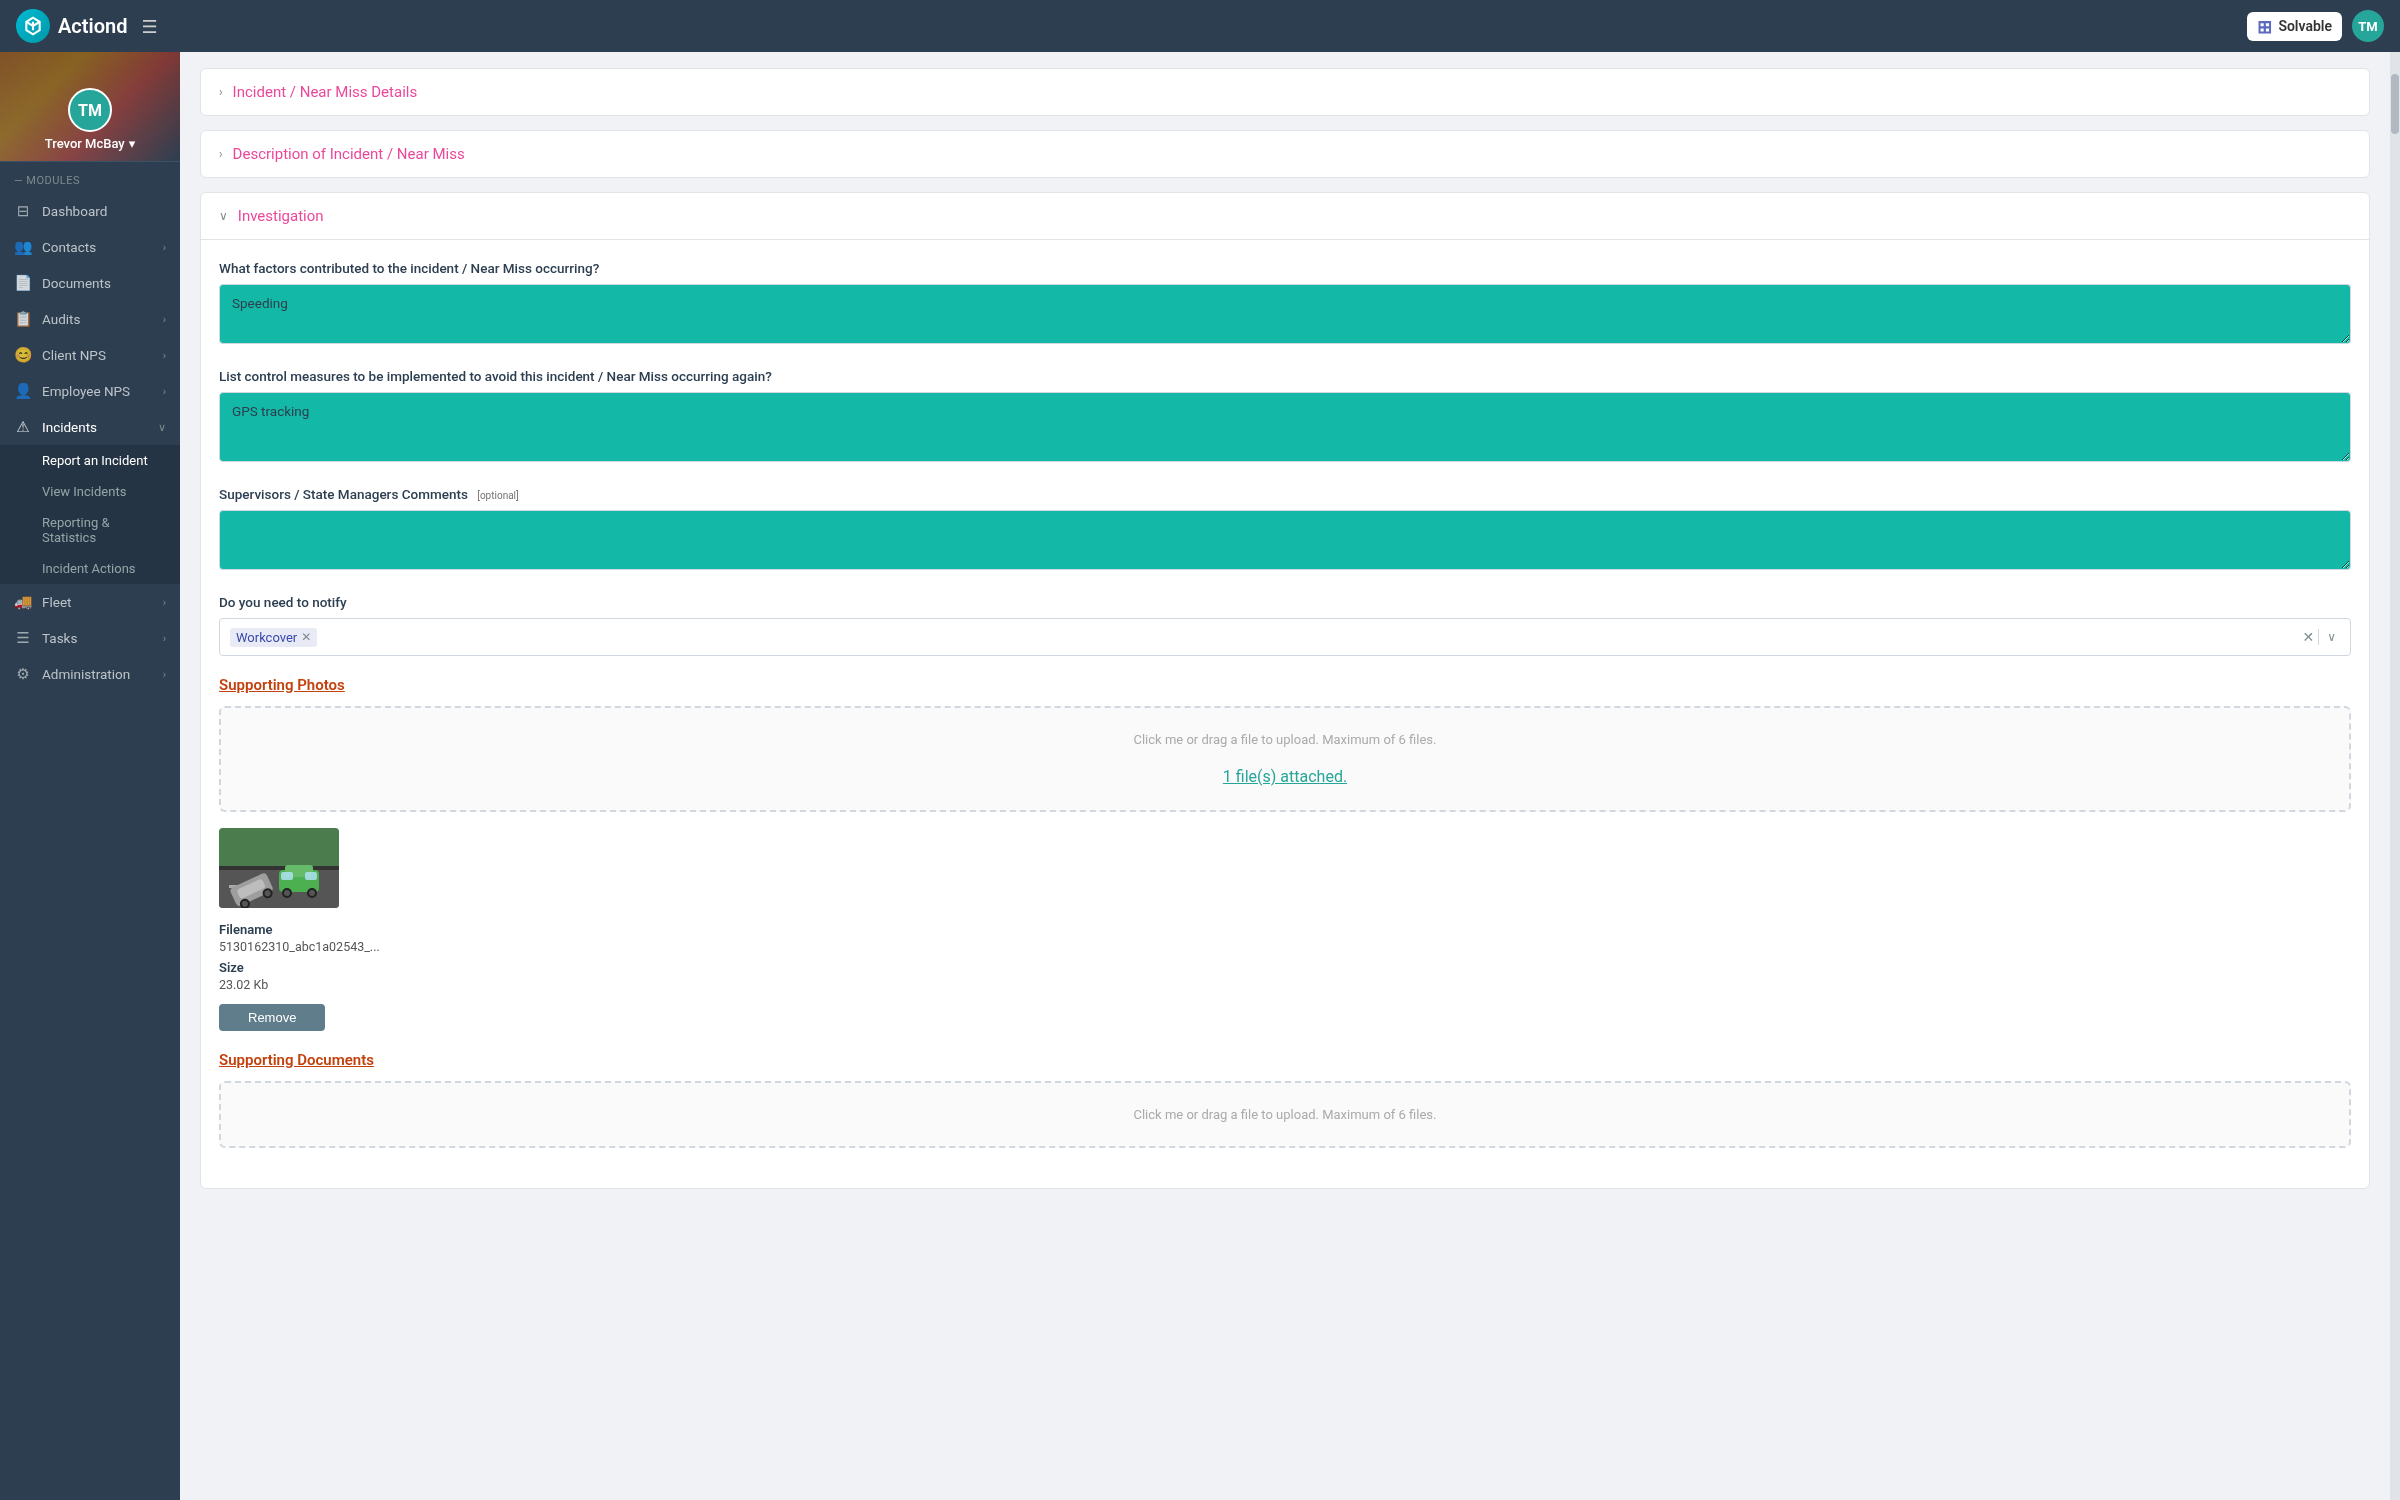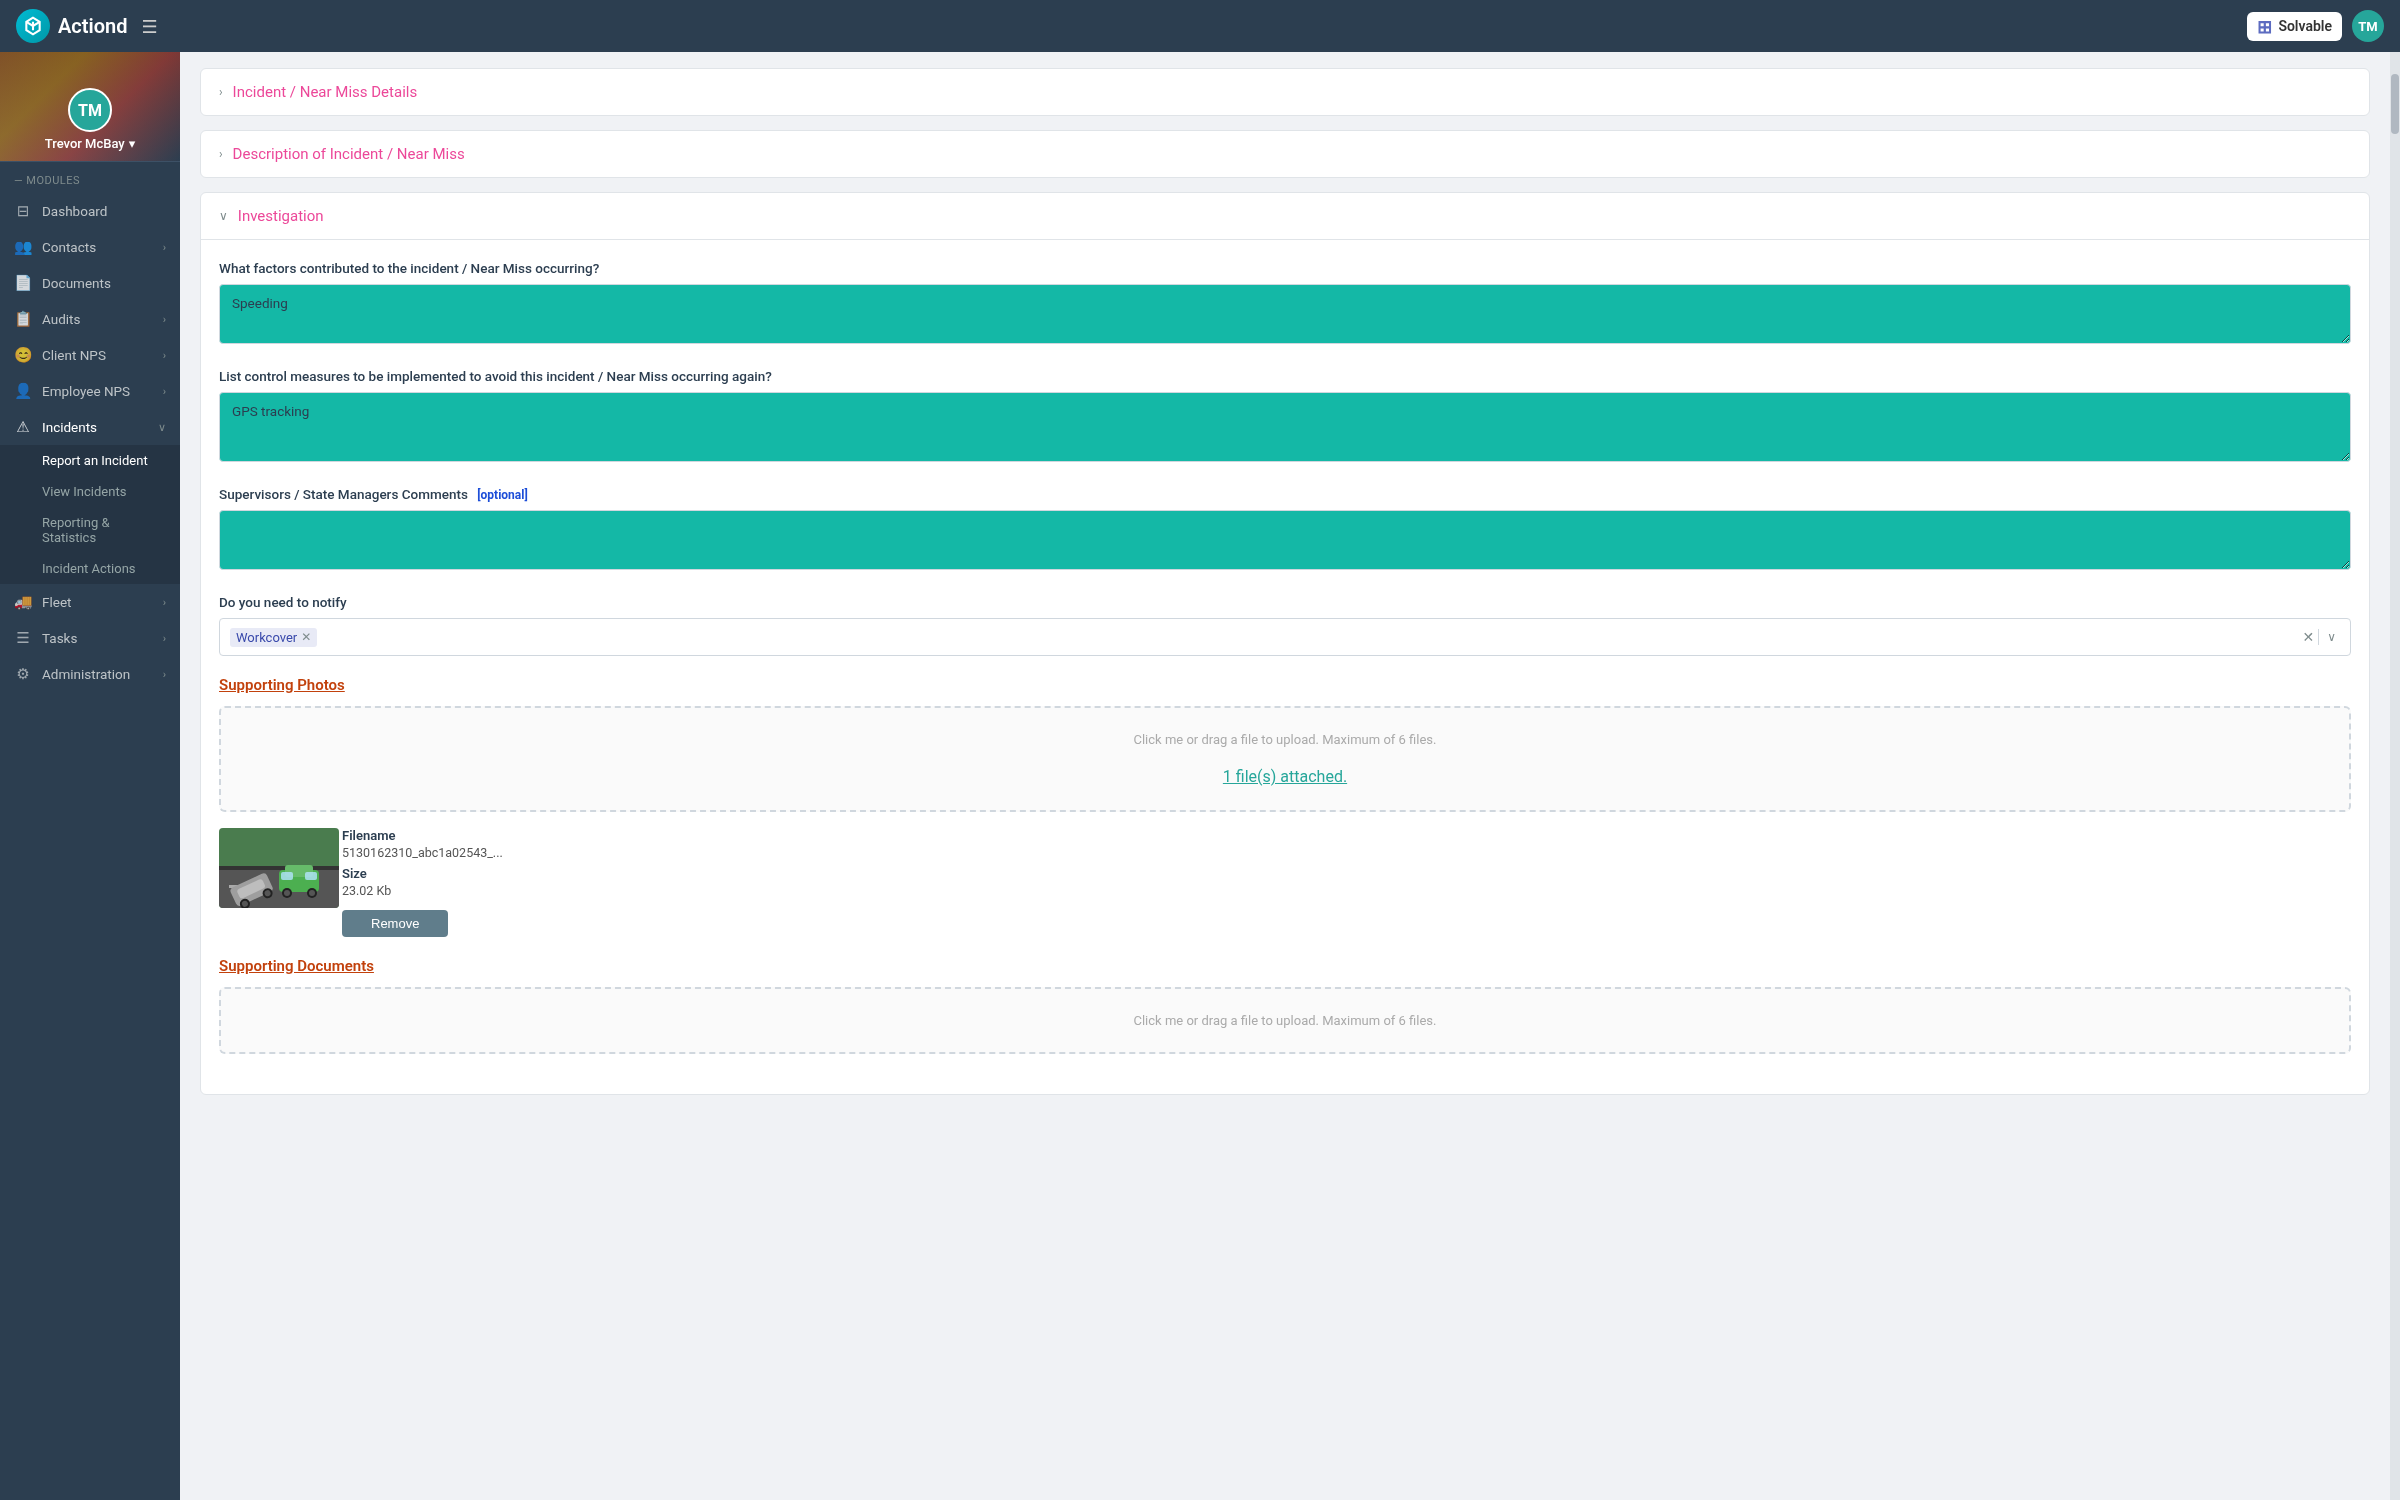--- a/index.html
+++ b/index.html
@@ -123,23 +123,23 @@
     
     .form-group { margin-bottom: 20px; }
     .form-label {
       display: block;
       font-size: 13.5px;
       font-weight: 500;
       color: #2c3e50;
       margin-bottom: 8px;
     }
     .form-label .optional {
-      color: #1d4ed8;
-      font-weight: 700;
-      font-size: 12px;
+      color: #737373;
+      font-weight: 400;
+      font-size: 10px;
       margin-left: 6px;
     }
     .form-textarea {
       width: 100%;
       border: 1px solid #d0d7de;
       border-radius: 4px;
       padding: 10px 12px;
       font-size: 13.5px;
       color: #2c3e50;
       resize: vertical;
@@ -189,21 +189,22 @@
       cursor: pointer;
       margin-bottom: 16px;
     }
     .upload-text { font-size: 13px; color: #aaa; }
     .upload-link { color: #26a69a; text-decoration: underline; cursor: pointer; }
 
     
     .file-row {
       display: flex;
       align-items: flex-start;
-      gap: 3px;
+      gap: 14px;
+      flex-direction: column;
     }
     .file-thumb {
       width: 120px;
       height: 80px;
       border-radius: 4px;
       overflow: hidden;
       flex-shrink: 0;
       background: #e0e0e0;
     }
     

